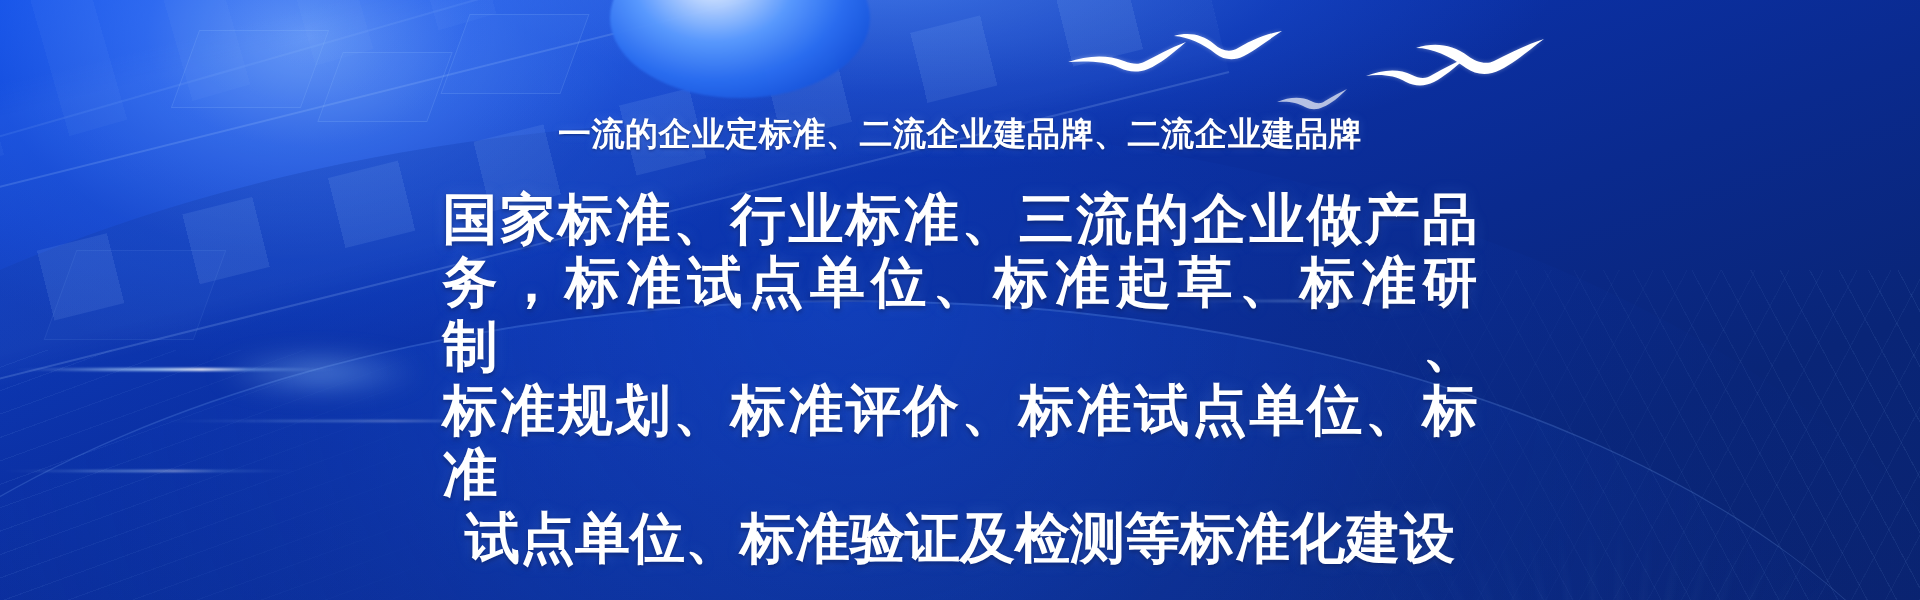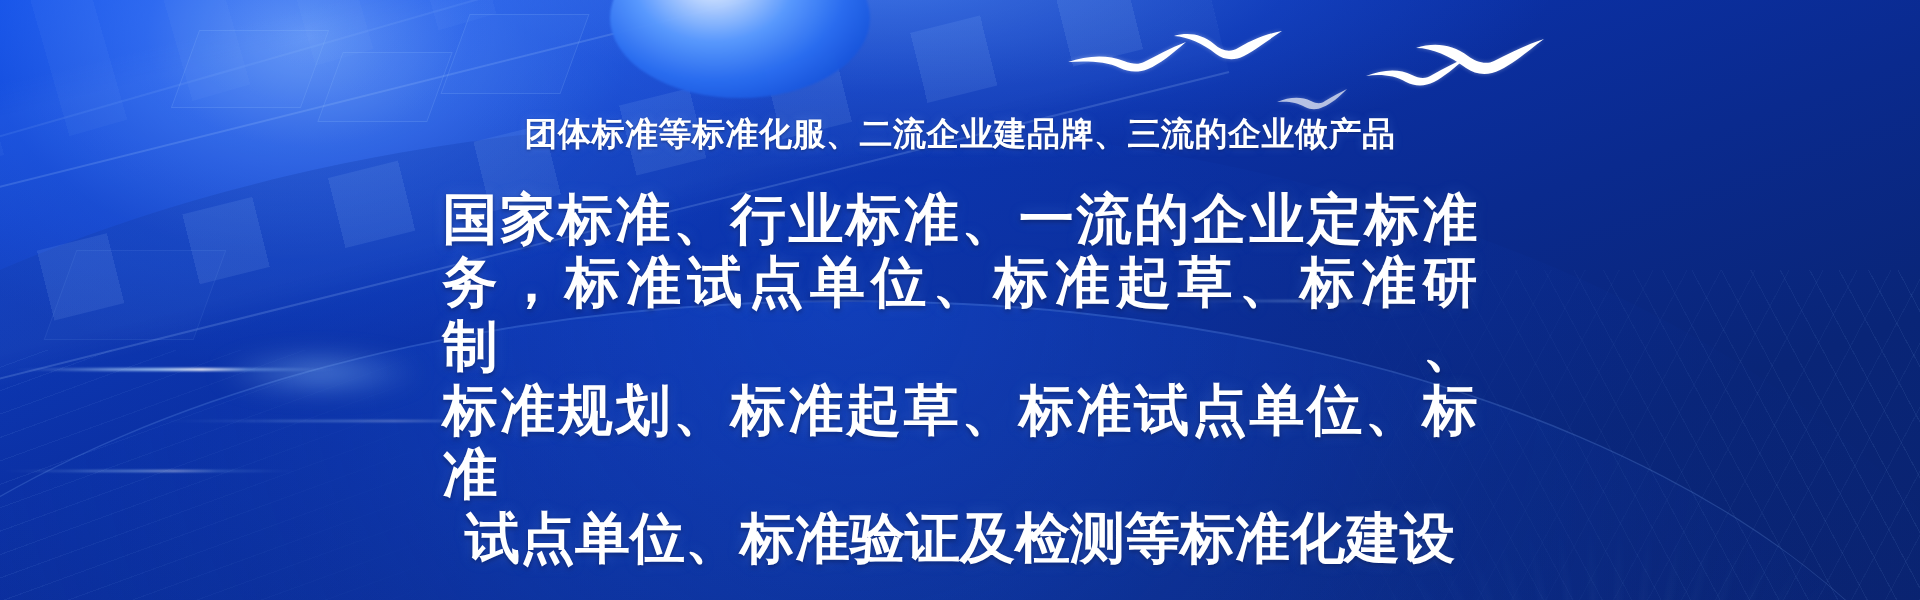--- a/index.html
+++ b/index.html
@@ -273,23 +273,23 @@
         <path d="M2 14 C20 8 38 10 54 22 C62 28 72 31 80 27 C96 19 114 10 130 5 C114 17 100 29 86 36 C74 42 62 41 52 34 C36 22 18 14 2 14 Z" fill="#ffffff"></path>
       </svg>
   </div>
   <div class="gull" id="gull-5">
     <svg viewBox="0 0 74 26">
         <path d="M2 16 C14 11 26 10 36 15 C42 18 46 18 50 15 C58 10 66 6 72 3 C64 11 56 18 48 21 C42 24 36 24 30 21 C22 16 12 15 2 16 Z" fill="#ffffff"></path>
       </svg>
   </div>
 
   <div id="content">
-    <div id="headline-sub">团体标准等标准化服、二流企业建品牌、三流的企业做产品</div>
+    <div id="headline-sub">一流的企业定标准、二流企业建品牌、二流企业建品牌</div>
 
     <div id="headline-main">
-      <span class="ml justify">国家标准、行业标准、一流的企业定标准</span>
+      <span class="ml justify">国家标准、行业标准、三流的企业做产品</span>
       <span class="ml justify">务，标准试点单位、标准起草、标准研制、</span>
-      <span class="ml justify">标准规划、标准起草、标准试点单位、标准</span>
+      <span class="ml justify">标准规划、标准评价、标准试点单位、标准</span>
       <span class="ml">试点单位、标准验证及检测等标准化建设</span>
     </div>
   </div>
 
 </div>
 
 </body></html>

